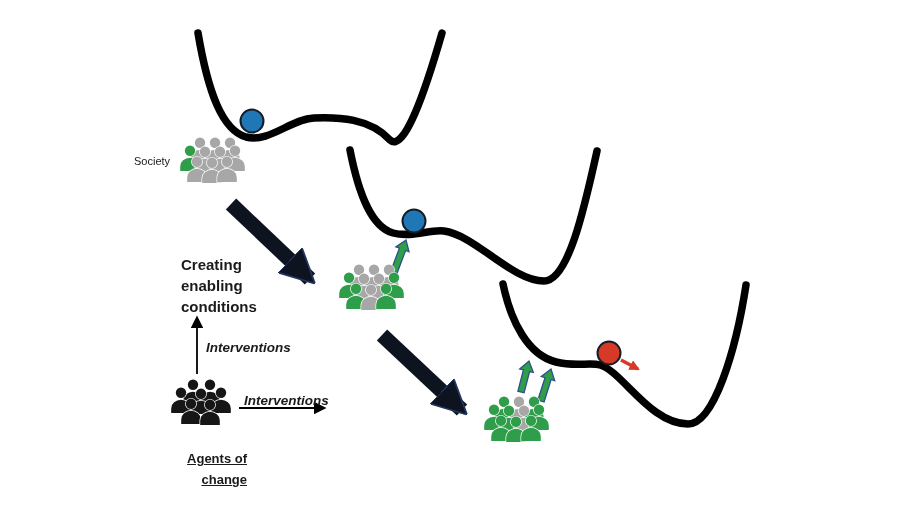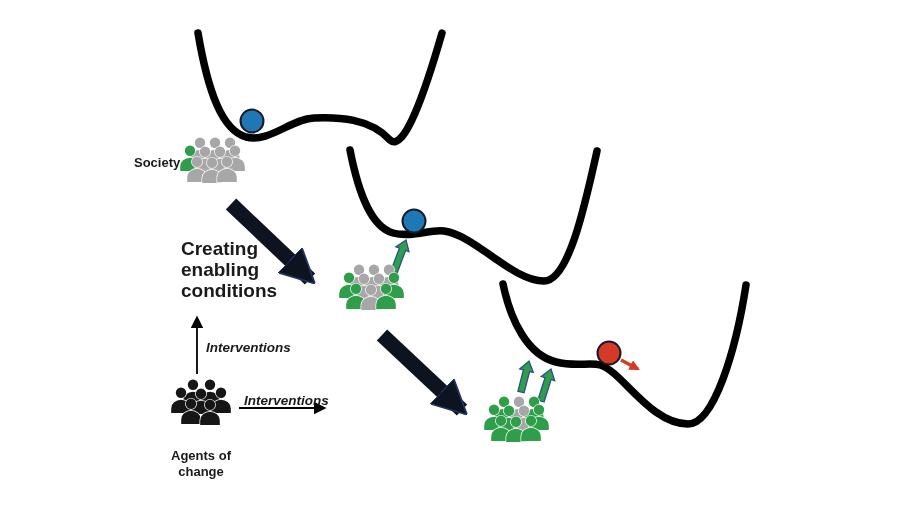--- a/index.html
+++ b/index.html
@@ -1,24 +1,24 @@
 <!DOCTYPE html>
 <html style="--text: #1a1a1a; --curve: #000000; --blue-ball: #2077b5; --red-ball: #d63a26; --ball-outline: #151b26; --big-arrow: #0d1420; --big-arrow-edge: #23365f; --thin-arrow: #000000; --green-arrow: #2f9e4a; --green-arrow-outline: #2d4f8c; --red-arrow: #d63a26;"><head>
 <meta charset="utf-8">
 <style>
   html,body{margin:0;padding:0;background:#ffffff;}
   .stage{position:relative;width:900px;height:506px;background:#fff;overflow:hidden;
          font-family:"Liberation Sans",sans-serif;}
   .stage svg{position:absolute;left:0;top:0;}
   .lbl{position:absolute;color:var(--text,#1a1a1a);white-space:pre-line;}
-  .lbl-society{left:134px;top:155px;font-weight:700;font-size:13px;}
-  .lbl-creating{left:181px;top:238px;font-weight:700;font-size:19px;line-height:21px;}
+  .lbl-society{left:134px;top:155px;font-weight:400;font-size:11px;}
+  .lbl-creating{left:181px;top:254px;font-weight:700;font-size:15px;line-height:21px;}
   .lbl-interv-v{left:206px;top:340px;font-style:italic;font-weight:700;font-size:13.5px;}
   .lbl-interv-h{left:244px;top:393px;font-style:italic;font-weight:700;font-size:13.5px;}
-  .lbl-agents{left:155px;top:448px;width:92px;text-align:center;font-weight:700;font-size:13px;line-height:16px;}
+  .lbl-agents{left:155px;top:448px;width:92px;text-align:right;font-weight:700;font-size:13px;line-height:21px;text-decoration:underline;}
   .lbl-triggering{left:344px;top:388px;font-weight:700;font-size:15px;line-height:22px;}
   .crowd{paint-order:stroke;}
 </style>
 </head>
 <body>
 
 <div class="stage">
 
   <svg width="900" height="506" viewBox="0 0 900 506">
     <defs>

